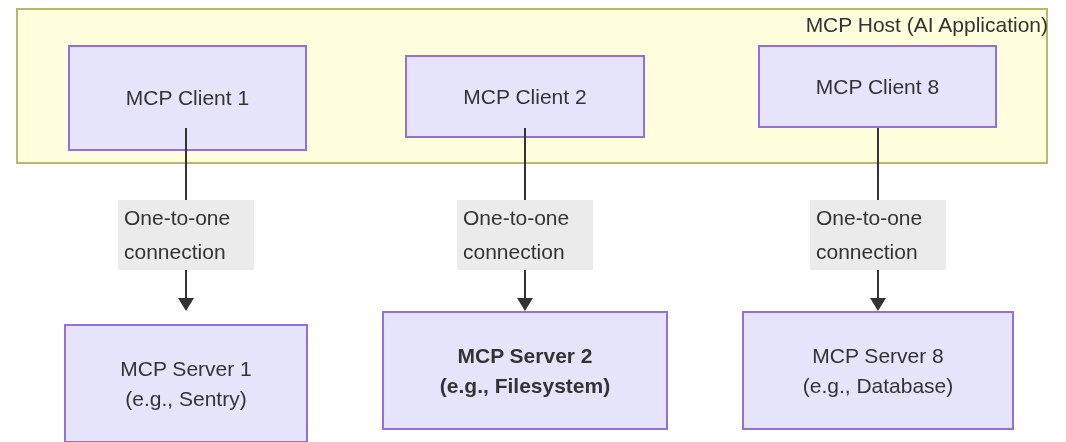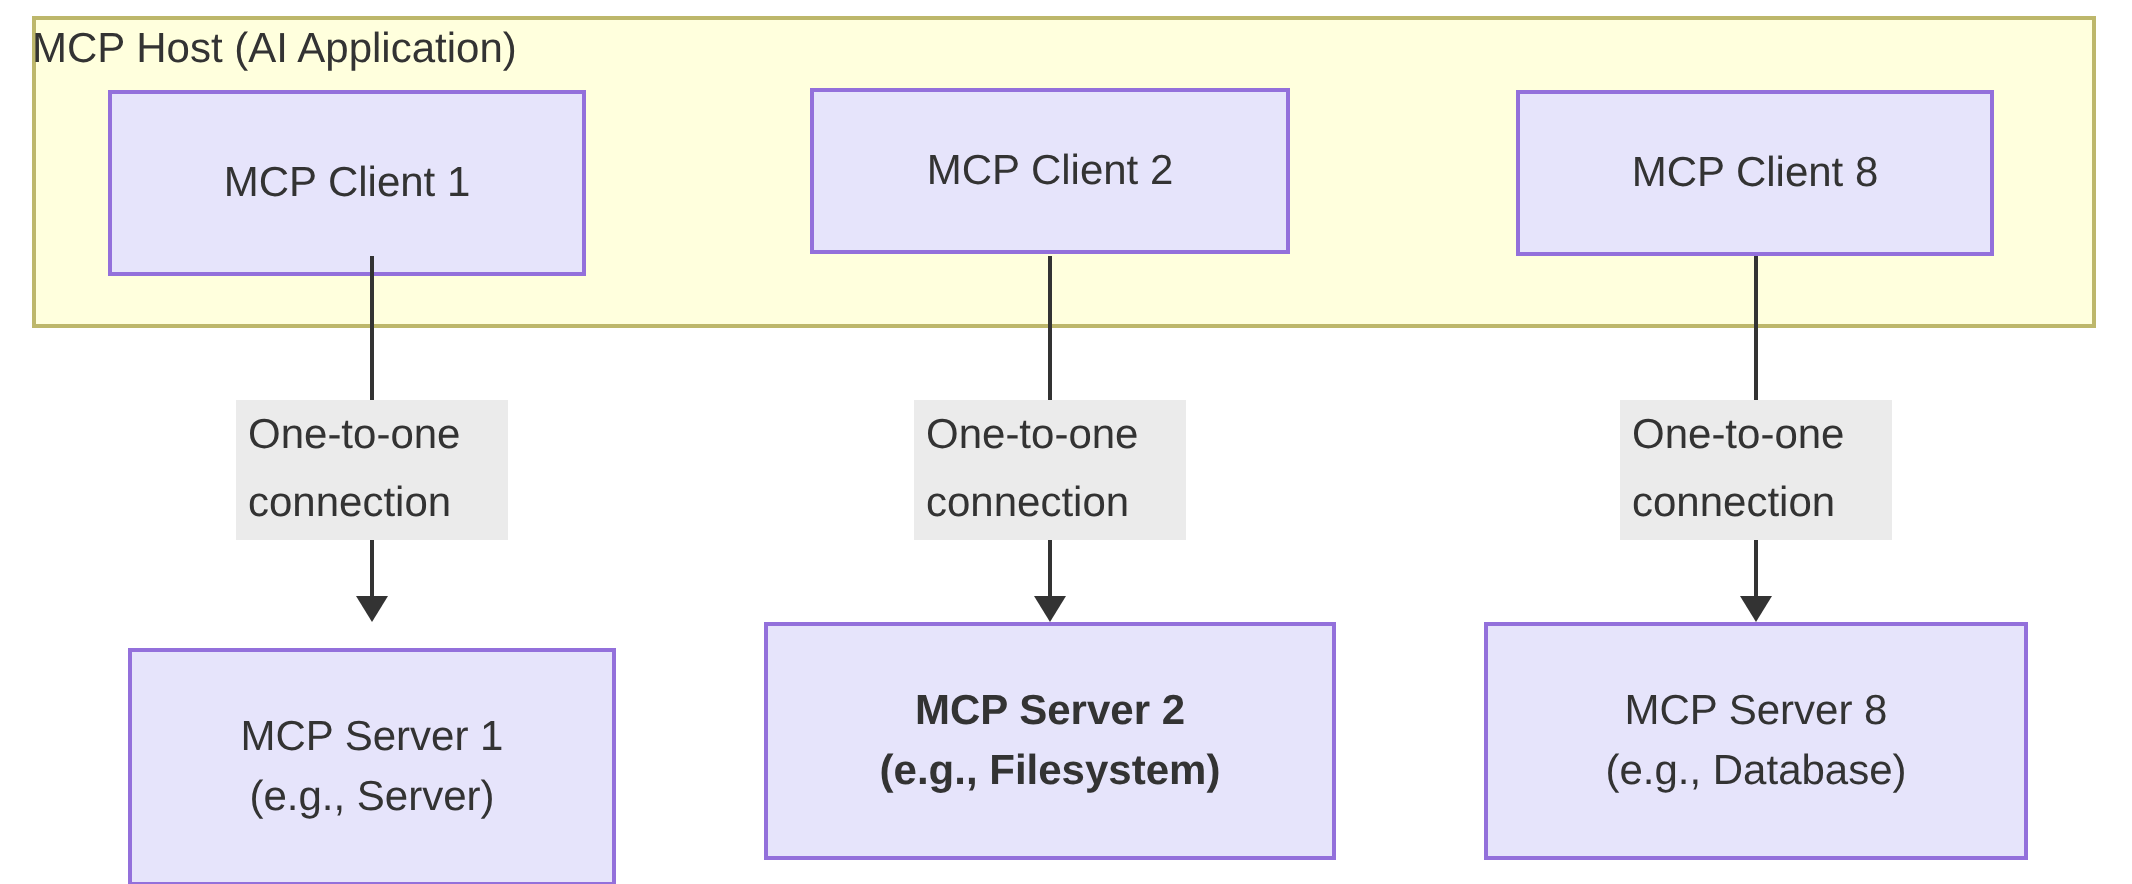--- a/index.html
+++ b/index.html
@@ -27,21 +27,21 @@
     height: 156px;
     background: #ffffdd;
     border: 2px solid #bdb76b;
     box-sizing: border-box;
   }
   .host-title {
     position: absolute;
     left: 16px;
     top: 12px;
     width: 1032px;
-    text-align: left;
+    text-align: right;
     font-size: 21px;
     color: #333333;
     line-height: 26px;
     white-space: nowrap;
   }
 
   
   .node {
     position: absolute;
     background: #e6e4fb;
@@ -88,24 +88,24 @@
   .edge-label span { display: block; }
 </style>
 </head>
 <body>
 
 <div id="canvas">
 
   <div class="host-box"></div>
   <div class="host-title">MCP Host (AI Application)</div>
 
-  <div class="node" style="left:54px; top:45px; width:239px; height:93px;">
+  <div class="node" style="left:68px; top:45px; width:239px; height:106px;">
     <span>MCP Client 1</span>
   </div>
-  <div class="node" style="left:405px; top:44px; width:240px; height:83px;">
+  <div class="node" style="left:405px; top:55px; width:240px; height:83px;">
     <span>MCP Client 2</span>
   </div>
   <div class="node" style="left:758px; top:45px; width:239px; height:83px;">
     <span>MCP Client 8</span>
   </div>
 
   <div class="conn-line" style="left:185px; top:128px; height:172px;"></div>
   <div class="arrow-head" style="left:178px; top:298px;"></div>
   <div class="edge-label" style="left:118px; top:200px; width:136px; height:70px;">
     <span>One-to-one</span>
@@ -121,21 +121,21 @@
 
   <div class="conn-line" style="left:877px; top:128px; height:172px;"></div>
   <div class="arrow-head" style="left:870px; top:298px;"></div>
   <div class="edge-label" style="left:810px; top:200px; width:136px; height:70px;">
     <span>One-to-one</span>
     <span>connection</span>
   </div>
 
   <div class="node" style="left:64px; top:324px; width:244px; height:119px;">
     <span>MCP Server 1</span>
-    <span class="line2">(e.g., Server)</span>
+    <span class="line2">(e.g., Sentry)</span>
   </div>
   <div class="node" style="left:382px; top:311px; width:286px; height:119px;font-weight:bold;">
     <span>MCP Server 2</span>
     <span class="line2">(e.g., Filesystem)</span>
   </div>
   <div class="node" style="left:742px; top:311px; width:272px; height:119px;">
     <span>MCP Server 8</span>
     <span class="line2">(e.g., Database)</span>
   </div>
 

